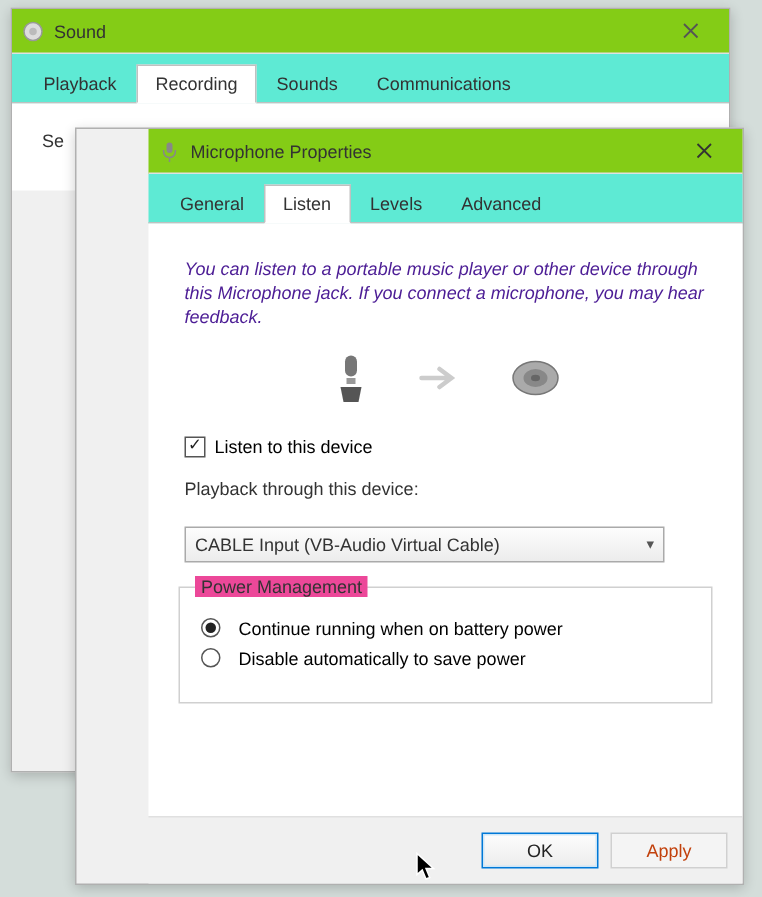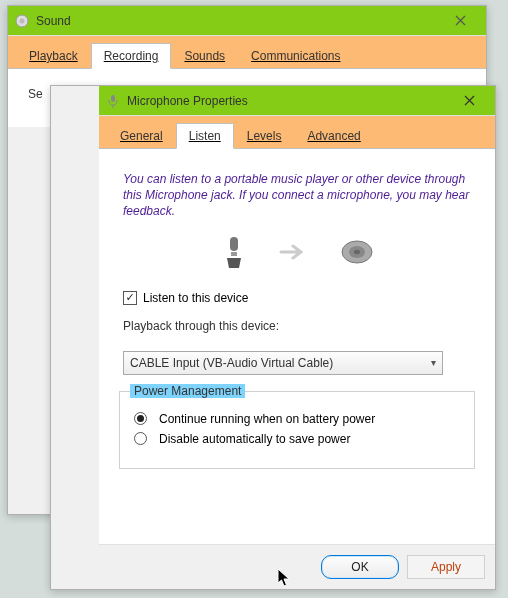--- a/index.html
+++ b/index.html
@@ -4,21 +4,21 @@
 <style>
 * { box-sizing: border-box; margin: 0; padding: 0; font-family: "Segoe UI", Tahoma, sans-serif; font-size: 12px; }
 body { background: #d4ddda; width: 508px; height: 598px; overflow: hidden; position: relative; }
 
 .window { position: absolute; background: #f0f0f0; border: 1px solid #b0b0b0; box-shadow: 0 2px 8px rgba(0,0,0,0.2); }
 .titlebar { height: 30px; display: flex; align-items: center; padding: 0 6px; background: #84cc16; border-bottom: 1px solid #e0e0e0; }
 .titlebar-icon { width: 16px; height: 16px; margin-right: 6px; }
 .titlebar-title { flex: 1; color: #333; font-size: 12px; }
 .titlebar-close { width: 40px; height: 28px; display: flex; align-items: center; justify-content: center; color: #555; cursor: pointer; }
 
-.tabstrip { display: flex; align-items: flex-end; padding: 6px 8px 0 8px; border-bottom: 1px solid #c0c0c0; background: #fdba74; text-decoration: underline; }
+.tabstrip { display: flex; align-items: flex-end; padding: 6px 8px 0 8px; border-bottom: 1px solid #c0c0c0; background: #5eead4; }
 .tab { padding: 5px 12px; color: #333; cursor: pointer; position: relative; top: 1px; }
 .tab.active { background: #fff; border: 1px solid #c0c0c0; border-bottom: 1px solid #fff; }
 .tab:not(.active) { border: 1px solid transparent; }
 
 .tabcontent { background: #fff; padding: 10px; }
 
 .sound-body { padding: 8px 10px; }
 .sound-text { color: #333; margin-bottom: 8px; }
 
 .mic-body { padding: 14px 18px 10px 18px; background: #fff; }
@@ -31,28 +31,28 @@
 .checkbox { width: 14px; height: 14px; border: 1px solid #555; display: flex; align-items: center; justify-content: center; background: #fff; cursor: pointer; }
 .check { font-size: 11px; line-height: 1; color: #222; }
 
 .label { color: #333; margin: 0 6px 6px 6px; }
 
 .dropdown { margin: 18px 6px 16px 6px; height: 24px; width: 320px; border: 1px solid #aaa; background: linear-gradient(#fdfdfd,#ececec); display: flex; align-items: center; padding: 0 6px; cursor: pointer; justify-content: space-between; }
 .dropdown-text { color: #333; }
 .dropdown-caret { color: #555; font-size: 10px; }
 
 .fieldset { border: 1px solid #d0d0d0; margin: 0 2px; padding: 14px 12px 16px 12px; position: relative; }
-.legend { position: absolute; top: -8px; left: 10px; background: #7dd3fc; padding: 0 4px; color: #333; }
+.legend { position: absolute; top: -8px; left: 10px; background: #ec4899; padding: 0 4px; color: #333; }
 .radio-row { display: flex; align-items: flex-start; gap: 12px; margin: 6px 2px; cursor: pointer; }
 .radio { width: 13px; height: 13px; border: 1px solid #555; border-radius: 50%; display: flex; align-items: center; justify-content: center; background: #fff; }
 .radio-dot { width: 7px; height: 7px; border-radius: 50%; background: #222; }
 
 .buttonbar { display: flex; justify-content: flex-end; gap: 8px; padding: 10px; background: #f0f0f0; border-top: 1px solid #e0e0e0; }
 .btn { min-width: 78px; height: 24px; border: 1px solid #adadad; background: linear-gradient(#fdfdfd,#ececec); color: #222; cursor: pointer; display: flex; align-items: center; justify-content: center; }
-.btn.default { border-color: #0078d7; box-shadow: inset 0 0 0 1px #cde6f7; border-radius: 10px; }
+.btn.default { border-color: #0078d7; box-shadow: inset 0 0 0 1px #cde6f7; }
 .btn.disabled { color: #c2410c; border-color: #d0d0d0; background: #f4f4f4; cursor: default; }
 
 .cursor { position: absolute; width: 14px; height: 20px; pointer-events: none; }
 
 
 #sound-win { left: 7px; top: 5px; width: 480px; height: 510px; }
 #mic-win { left: 50px; top: 85px; width: 446px; height: 505px; display: flex; flex-direction: column; padding-left: 48px; }
 #mic-win .mic-body { flex: 1; }
 </style>
 </head>

